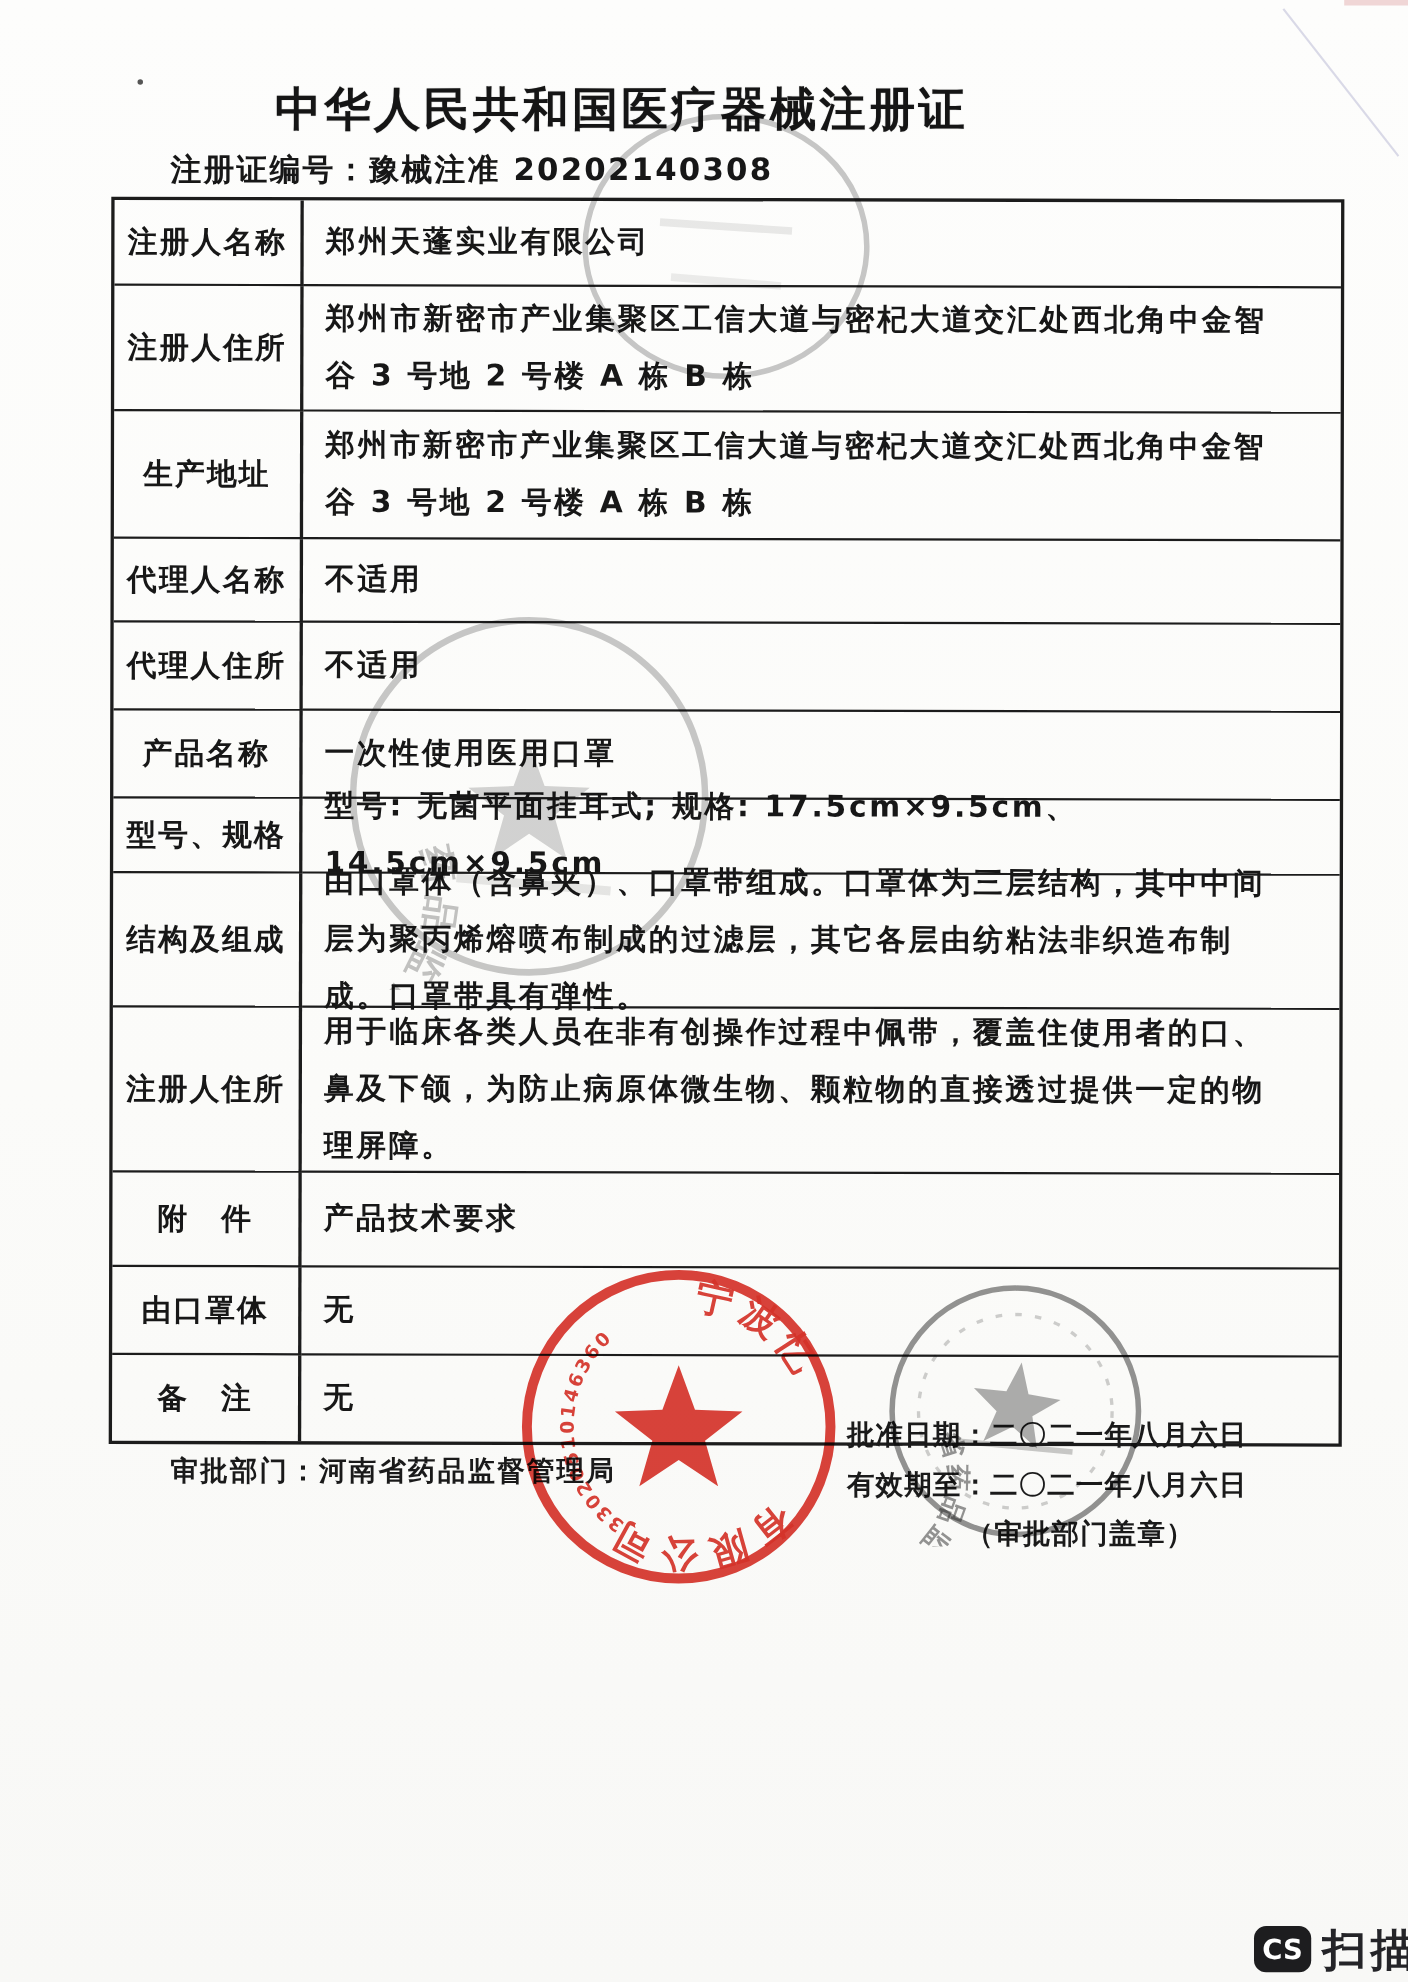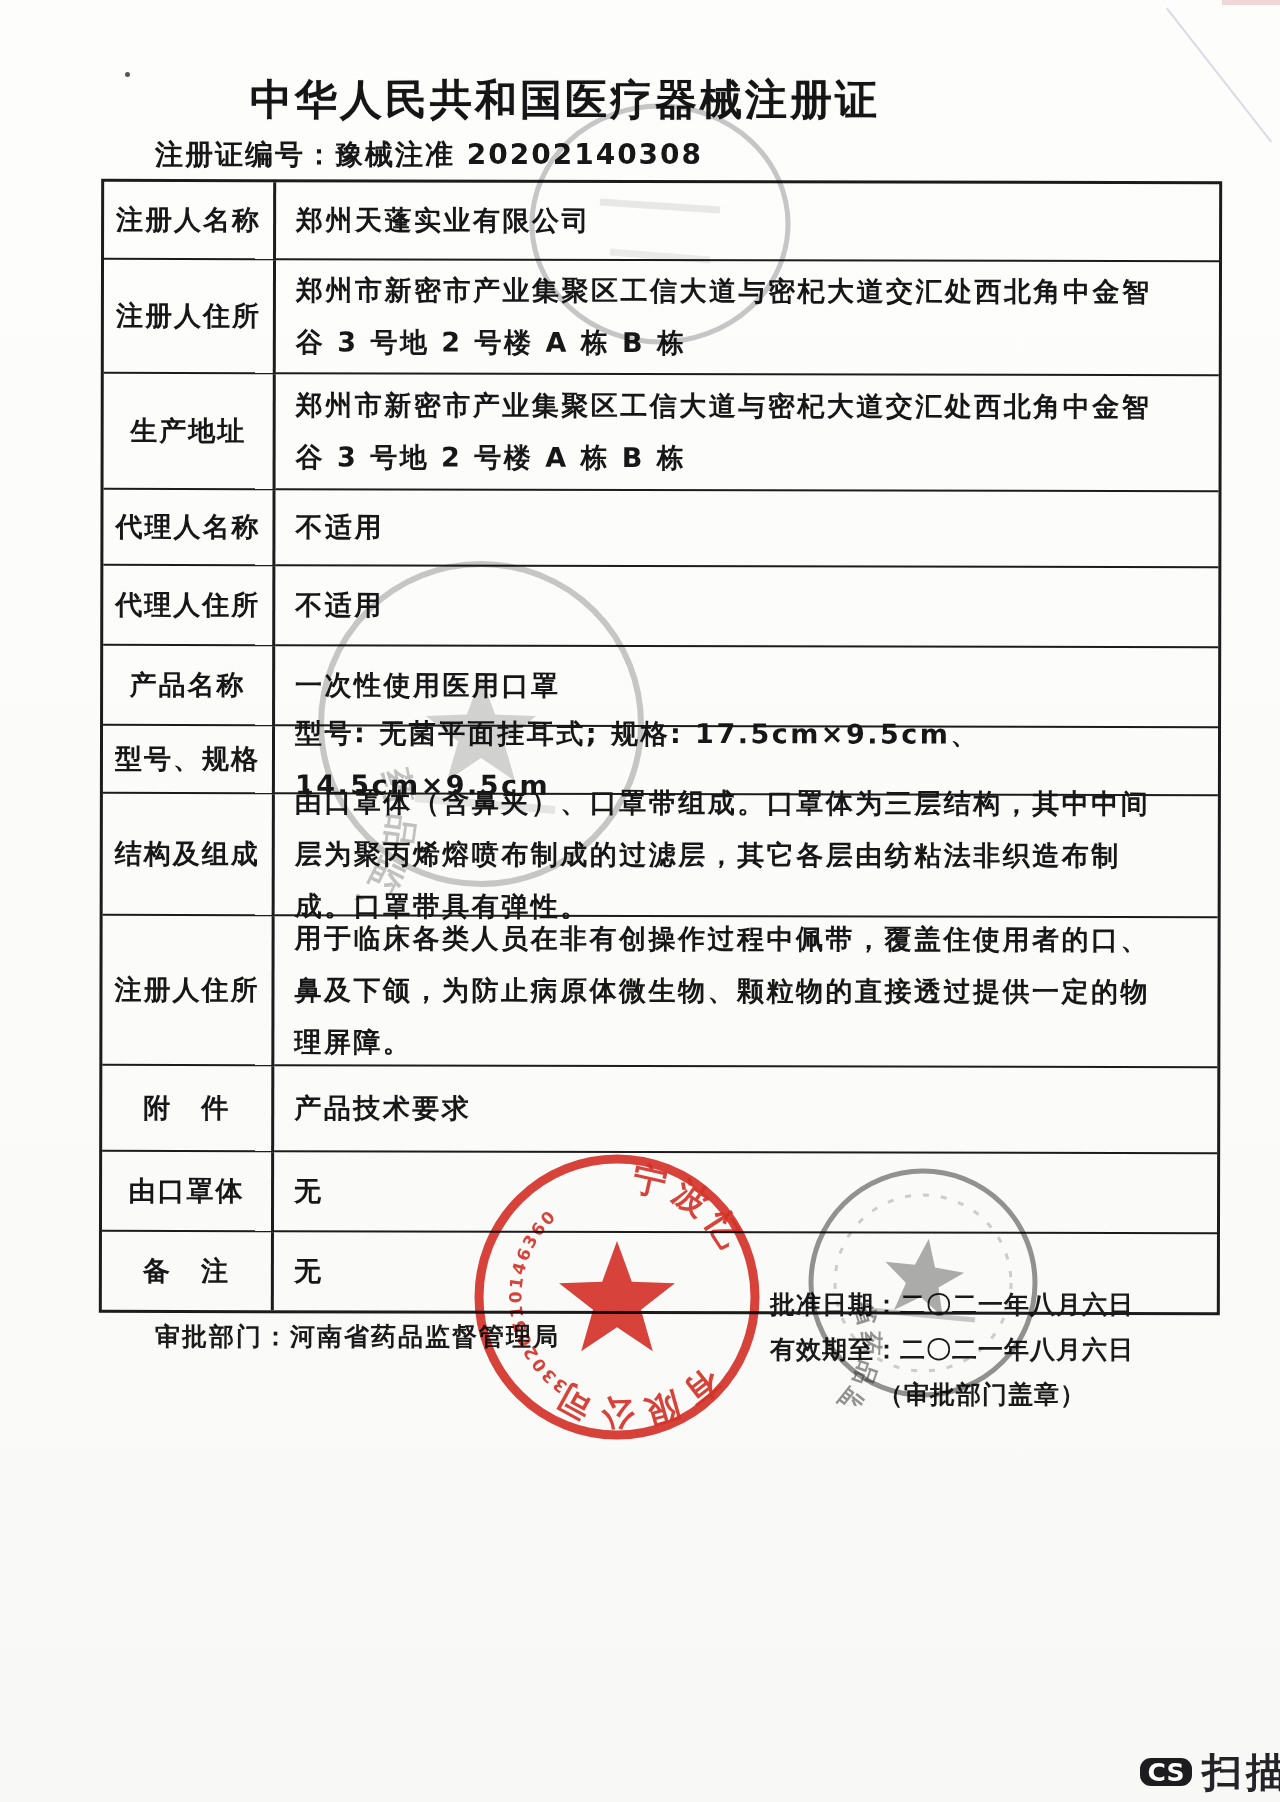--- a/index.html
+++ b/index.html
@@ -61,21 +61,21 @@
     background:#c6c6dc;opacity:.65;transform:rotate(-38deg);
   }
   .artifact-smear{
     position:absolute;top:0;left:1222px;width:58px;height:5px;
     background:#e6b6b6;opacity:.55;
   }
   .watermark{
     position:absolute;top:1748px;left:1140px;height:48px;display:flex;align-items:center;
   }
   .cs-badge{
-    width:52px;height:28px;background:#1d1d1f;border-radius:11px;
+    width:52px;height:42px;background:#1d1d1f;border-radius:11px;
     display:flex;align-items:center;justify-content:center;
     color:#fff;font-size:25px;font-weight:bold;letter-spacing:0;
   }
   .cs-text{
     margin-left:10px;font-size:40px;font-weight:bold;color:#242428;
     letter-spacing:4px;white-space:nowrap;
   }
 </style>
 </head>
 <body>

